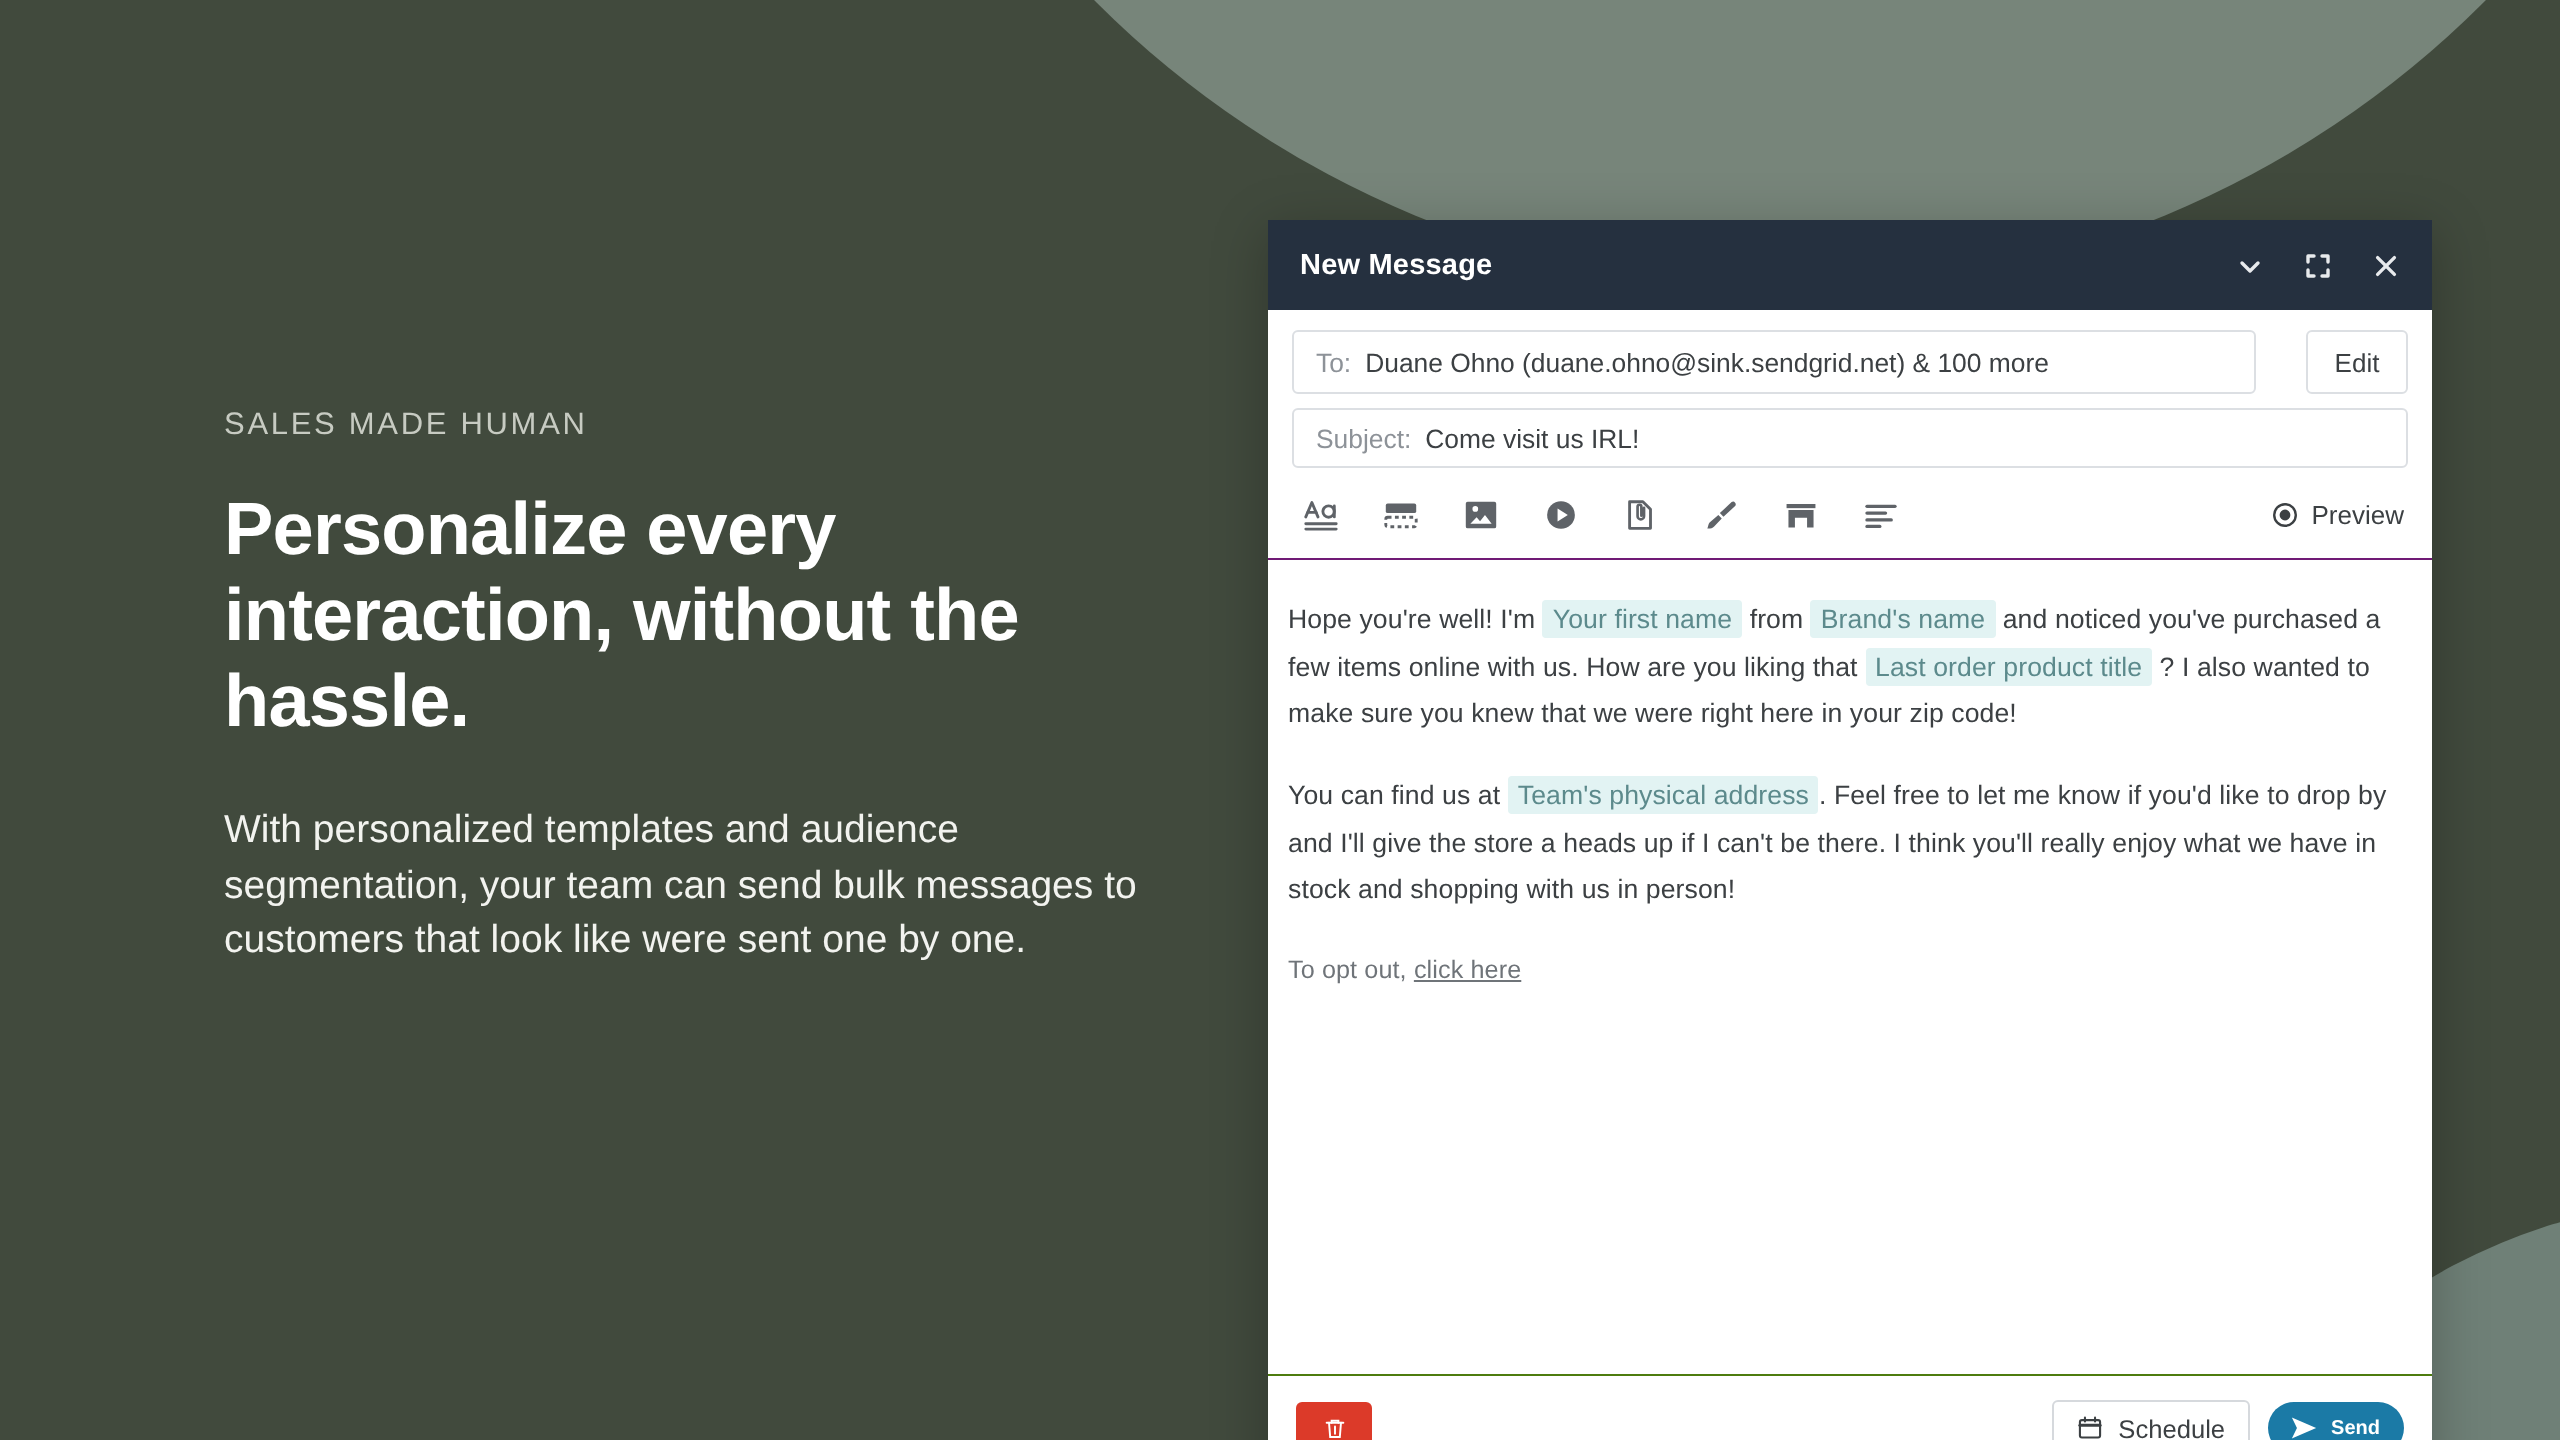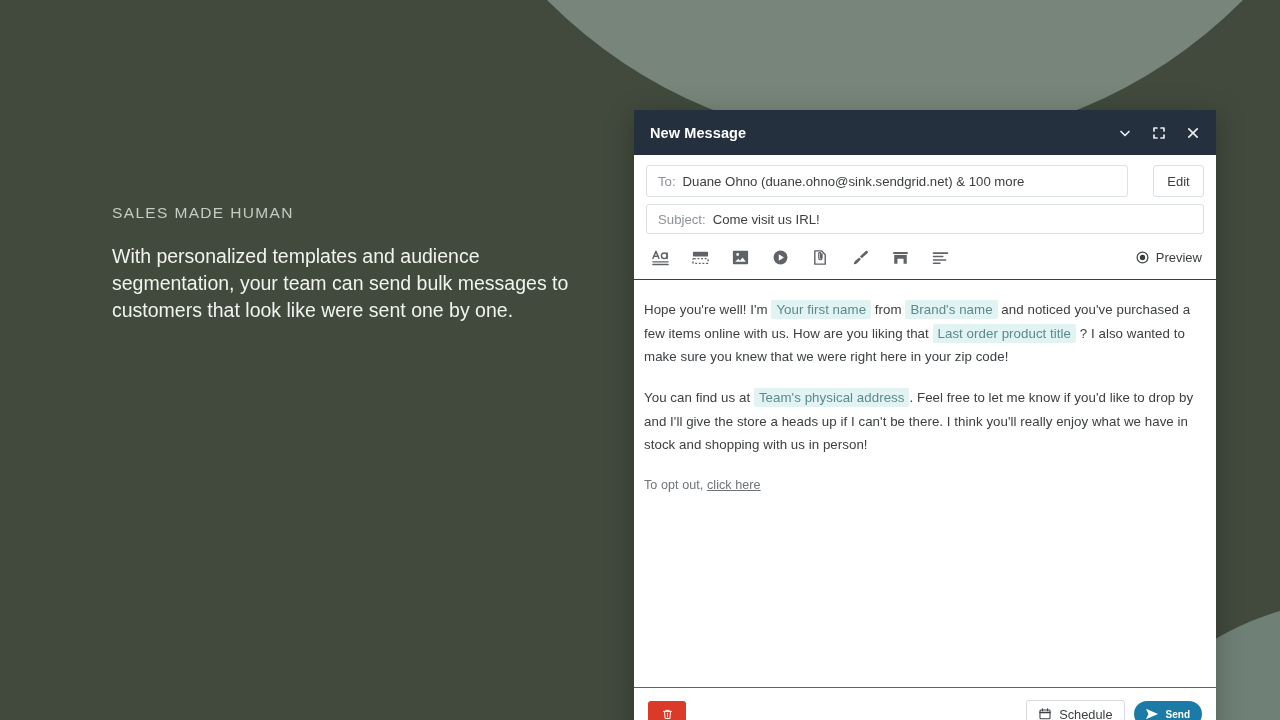--- a/index.html
+++ b/index.html
@@ -293,20 +293,21 @@
 </head>
 <body>
 
 <div id="stage">
 
   <div class="blob blob-top"></div>
   <div class="blob blob-bottom"></div>
 
   <div class="copy">
     <div class="eyebrow">SALES MADE HUMAN</div>
+    <h1 class="headline">Personalize every interaction, without the hassle.</h1>
     <p class="subcopy">With personalized templates and audience segmentation, your team can send bulk messages to customers that look like were sent one by one.</p>
   </div>
 
   <div class="compose">
 
     <div class="compose-header">
       <div class="compose-title">New Message</div>
       <div class="win-btns">
         <div class="win-btn">
           <svg width="14" height="14" viewBox="0 0 14 14" fill="none" stroke="currentColor" stroke-width="1.7" stroke-linecap="round" stroke-linejoin="round">

